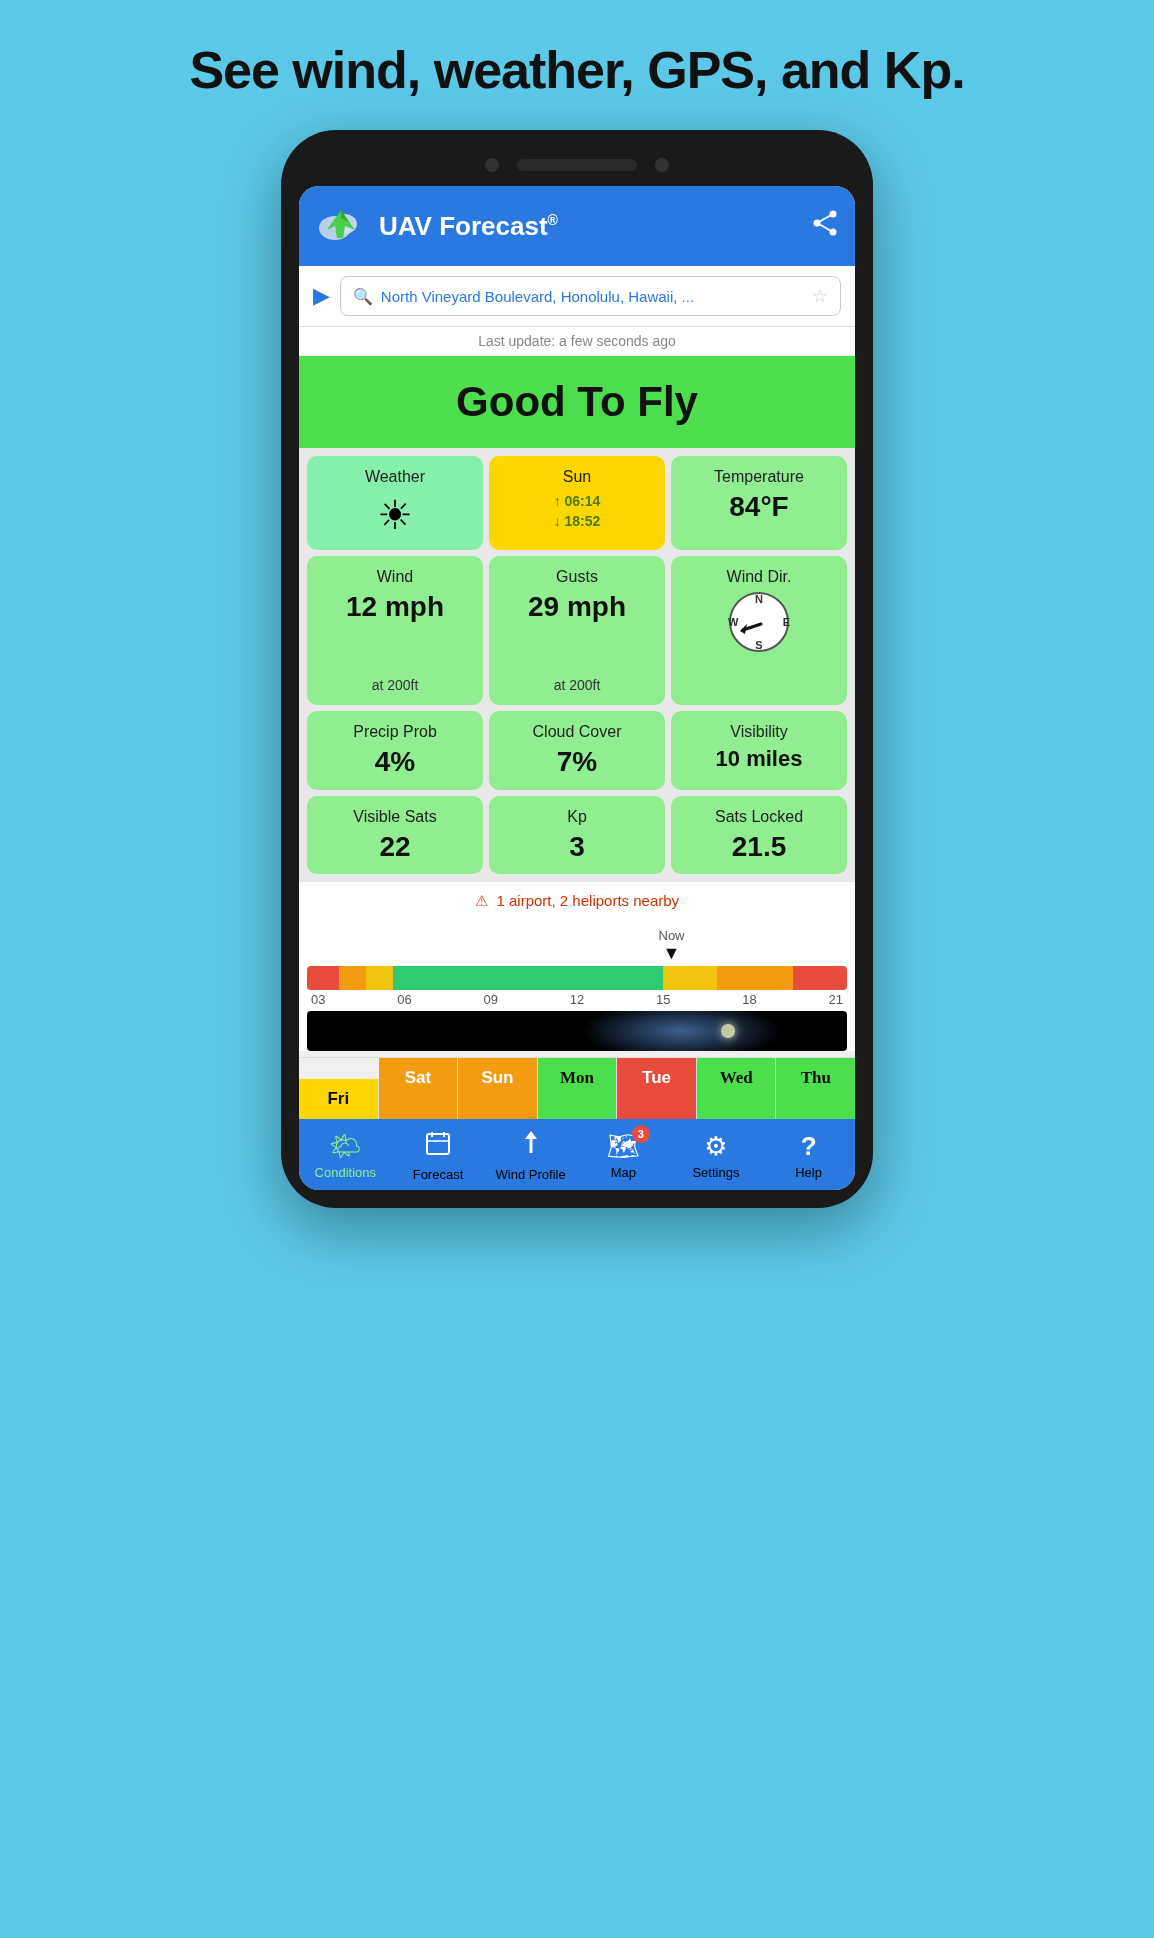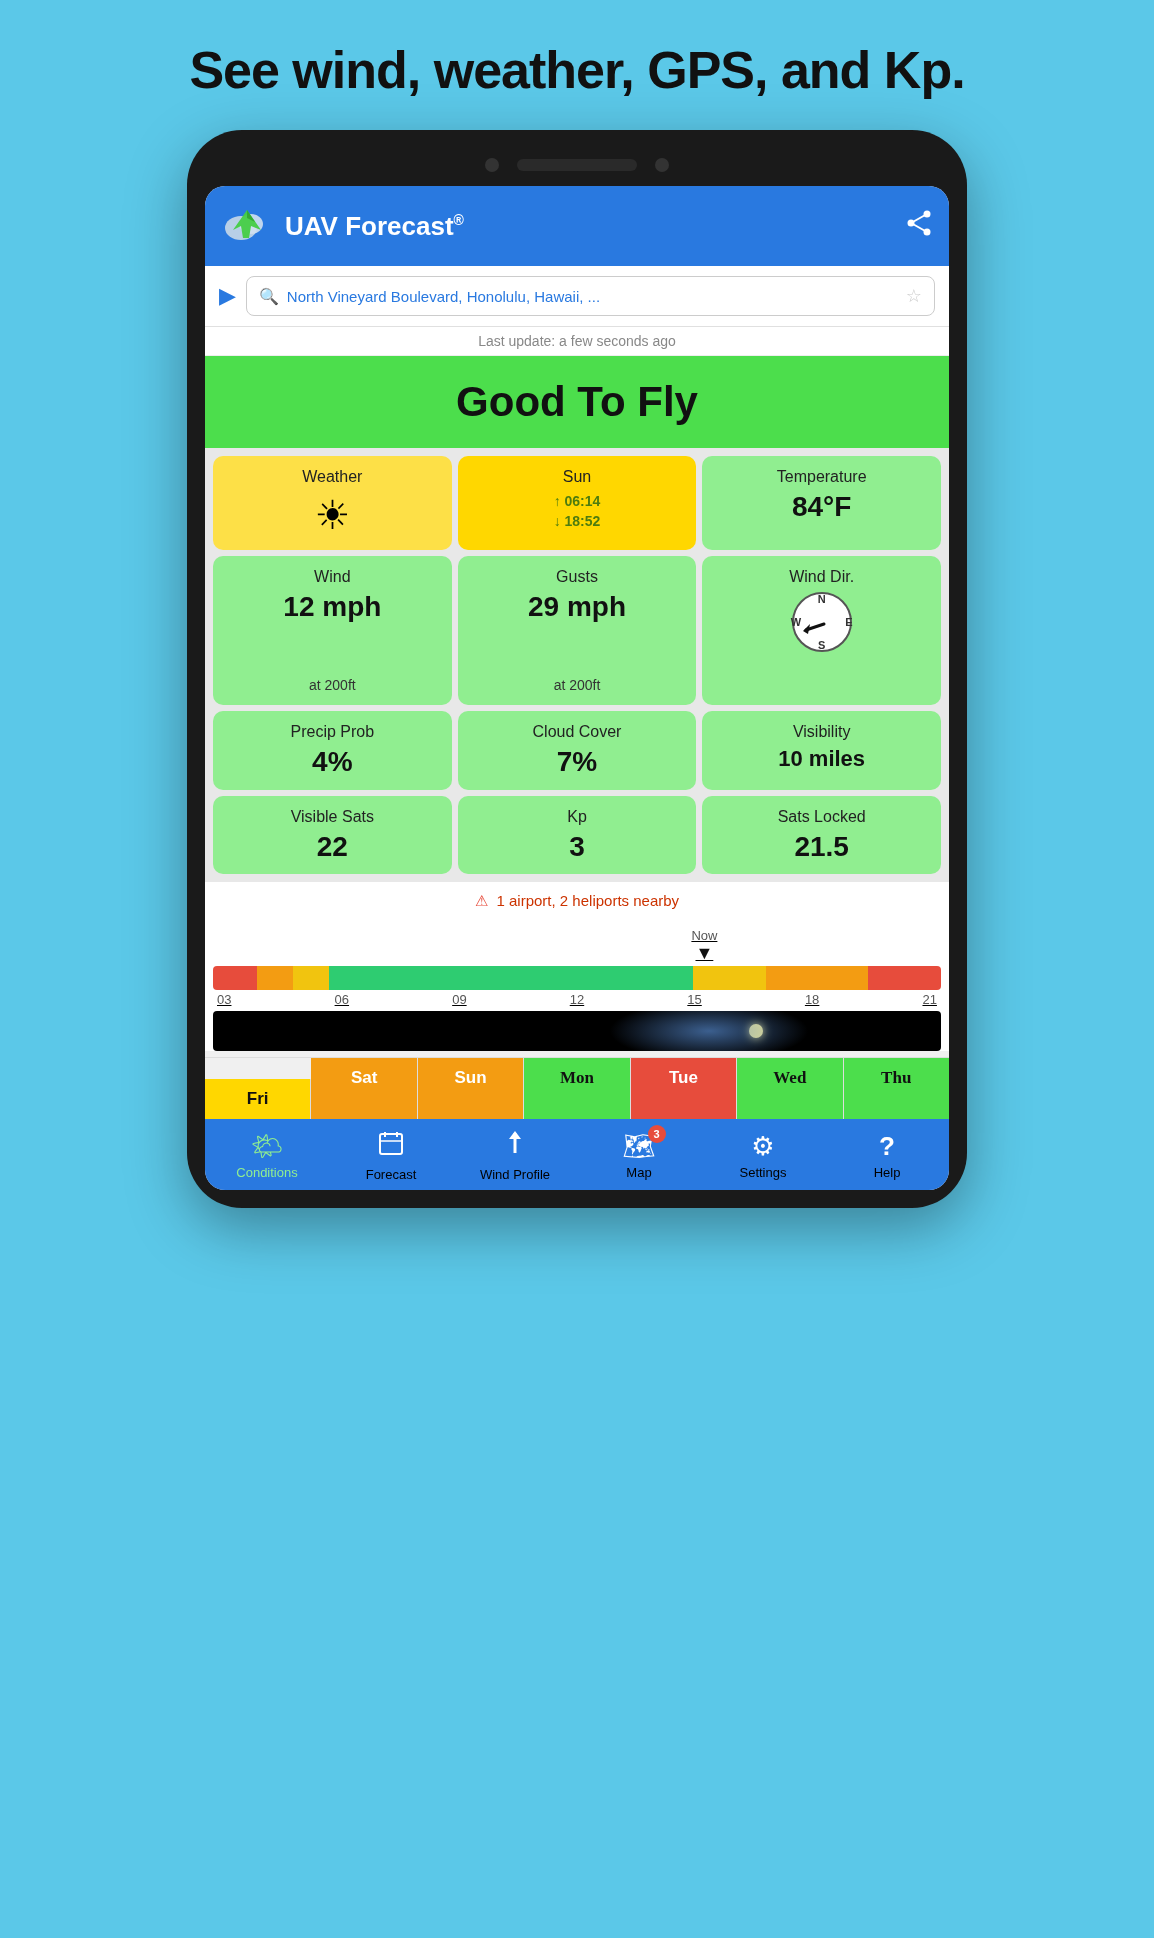--- a/index.html
+++ b/index.html
@@ -17,21 +17,21 @@
     .headline {
       font-size: 52px;
       font-weight: 700;
       color: #111;
       text-align: center;
       margin-bottom: 30px;
       letter-spacing: -1px;
     }
     
     .phone {
-      width: 780px;
+      width: 592px;
       background: #1a1a1a;
       border-radius: 55px;
       padding: 28px 18px 18px 18px;
       box-shadow: 0 20px 60px rgba(0,0,0,0.35);
       position: relative;
     }
     .phone-top {
       display: flex;
       justify-content: center;
       align-items: center;
@@ -149,21 +149,21 @@
       padding: 12px 10px;
       display: flex;
       flex-direction: column;
       align-items: center;
       gap: 6px;
     }
     .data-card.yellow {
       background: #ffd700;
     }
     .data-card.light-blue {
-      background: #fde047;
+      background: #86efac;
     }
     .card-label {
       font-size: 16px;
       font-weight: 500;
       color: #222;
       text-align: center;
     }
     .card-value {
       font-size: 28px;
       font-weight: 700;
@@ -220,21 +220,20 @@
       color: #cc3300;
     }
     .warning-triangle {
       color: #e74c3c;
       margin-right: 4px;
     }
     
     .timeline-section {
       background: white;
       padding: 8px 8px 0 8px;
-      text-decoration: underline;
     }
     .timeline-bar {
       height: 24px;
       border-radius: 4px;
       display: flex;
       overflow: hidden;
       margin-bottom: 2px;
     }
     .tl-seg {
       height: 100%;

